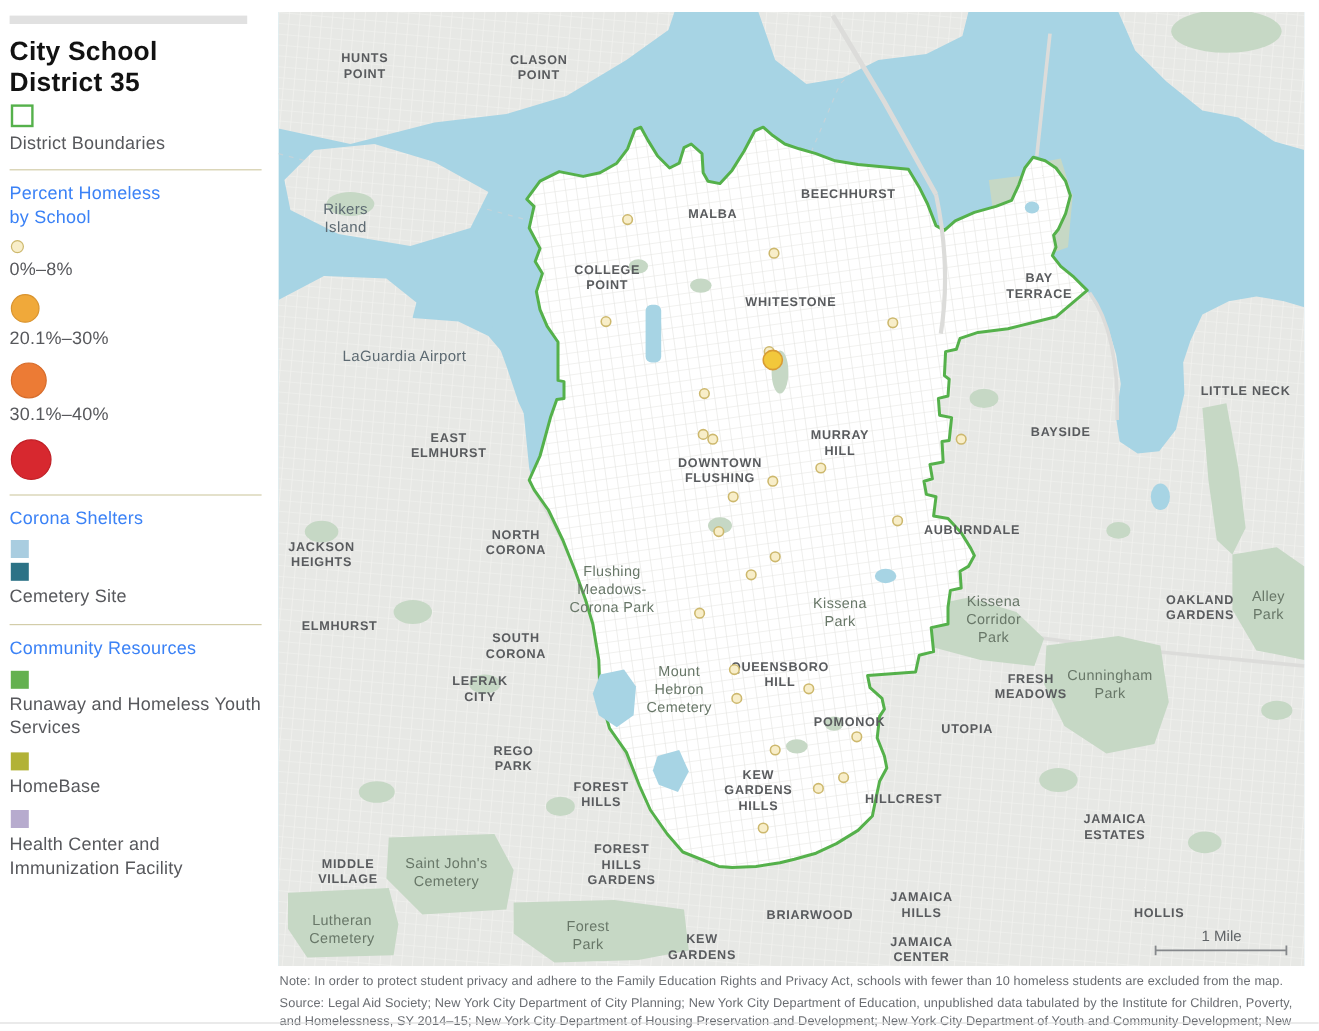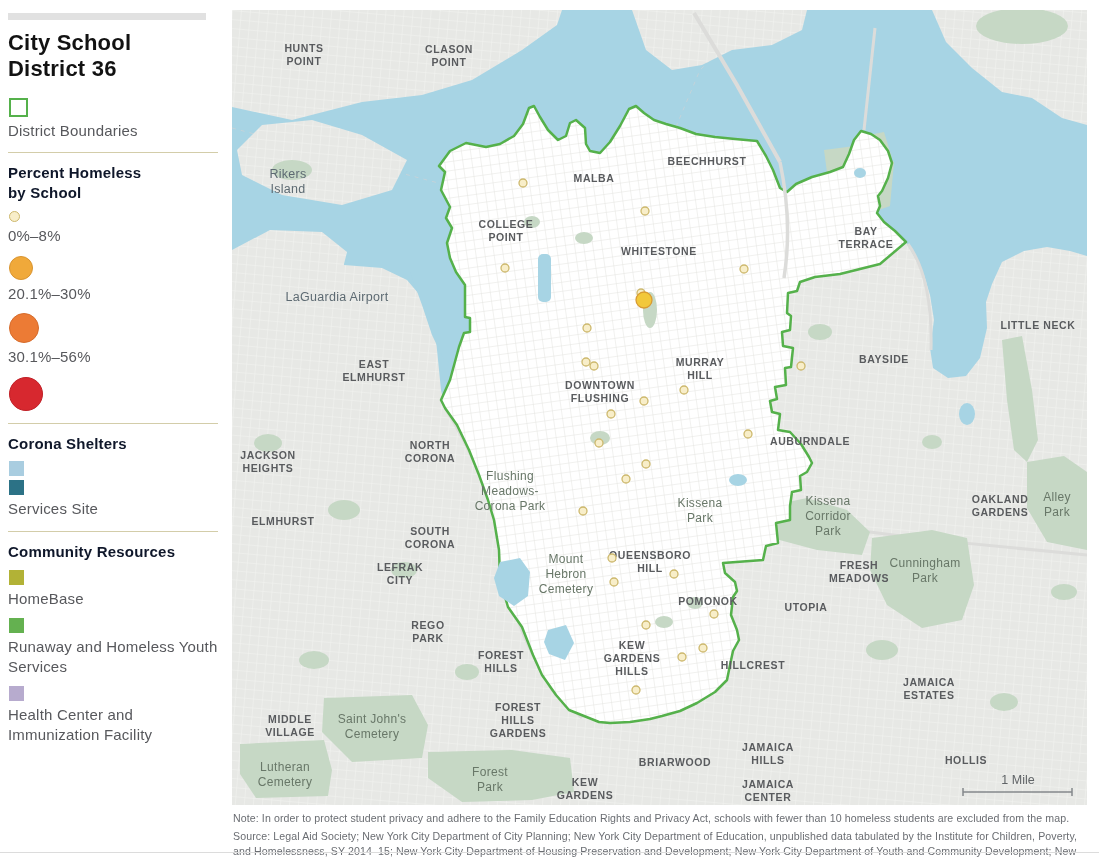--- a/index.html
+++ b/index.html
@@ -1,26 +1,26 @@
 <!DOCTYPE html>
 <html><head>
 <meta charset="utf-8">
 <style>
   html,body{margin:0;padding:0;background:#ffffff;}
   body{width:1099px;height:859px;position:relative;font-family:"Liberation Sans",sans-serif;overflow:hidden;}
 
   
   .top-bar{position:absolute;left:8px;top:13px;width:198px;height:7px;background:#e1e1e1;}
   .legend{position:absolute;left:8px;top:30px;width:210px;color:#55565a;}
-  .legend-title{font-size:22px;font-weight:700;color:#121212;line-height:1.18;letter-spacing:.2px;margin:0 0 16px 0;}
+  .legend-title{font-size:22px;font-weight:700;color:#121212;line-height:1.18;letter-spacing:.2px;margin:0 0 5px 0;}
   .swatch{display:block;margin:2px 0 4px 1px;}
   .swatch.square{width:15px;height:15px;}
   .legend-label{font-size:15px;color:#57585c;line-height:1.3;margin-bottom:10px;letter-spacing:.2px;}
   .legend-divider{border:none;border-top:1px solid #d3cda9;margin:12px 0 10px 0;}
-  .legend-heading{font-size:15px;font-weight:700;color:#0f172a;line-height:1.32;margin:2px 0 8px 0;letter-spacing:.2px;}
+  .legend-heading{font-size:15px;font-weight:400;color:#3b82f6;line-height:1.32;margin:2px 0 8px 0;letter-spacing:.2px;}
   .circle-swatch{border-radius:50%;display:block;margin:3px 0 4px 1px;}
   .legend-item{margin-bottom:2px;}
 
   
   .map-wrap{position:absolute;left:232px;top:10px;width:892px;height:795px;}
   svg text{user-select:none;}
   .lbl-area{font:700 10.5px "Liberation Sans",sans-serif;letter-spacing:.6px;fill:#595b5e;}
   .lbl-place{font:400 12.5px "Liberation Sans",sans-serif;letter-spacing:.3px;fill:#5d6a72;}
   .lbl-park{font:400 12px "Liberation Sans",sans-serif;letter-spacing:.3px;fill:#687768;}
   .lbl-scale{font:400 12.5px "Liberation Sans",sans-serif;fill:#606467;}
@@ -31,21 +31,21 @@
   .bottom-rule{position:absolute;left:0;top:852px;width:1099px;height:1px;background:#dcdcdc;}
 </style>
 </head>
 <body>
 
 <div class="top-bar"></div>
 
 <div class="legend">
   <h1 class="legend-title">
     <span>City School</span><br>
-    <span>District 36</span>
+    <span>District 35</span>
   </h1>
 
   <div class="legend-item">
     <span class="swatch square" style="background: rgb(255, 255, 255); border: 2px solid rgb(85, 177, 75);"></span>
     <div class="legend-label">District Boundaries</div>
   </div>
 
   <hr class="legend-divider">
 
   <div class="legend-heading">
@@ -56,49 +56,49 @@
   <div class="legend-item">
     <span class="circle-swatch" style="width: 9px; height: 9px; background: rgb(248, 238, 201); border: 1.5px solid rgb(205, 184, 109);"></span>
     <div class="legend-label">0%–8%</div>
   </div>
   <div class="legend-item">
     <span class="circle-swatch" style="width: 22px; height: 22px; background: rgb(240, 169, 58); border: 1.5px solid rgb(217, 148, 48);"></span>
     <div class="legend-label">20.1%–30%</div>
   </div>
   <div class="legend-item">
     <span class="circle-swatch" style="width: 28px; height: 28px; background: rgb(236, 123, 53); border: 1.5px solid rgb(214, 108, 44);"></span>
-    <div class="legend-label">30.1%–56%</div>
+    <div class="legend-label">30.1%–40%</div>
   </div>
   <div class="legend-item">
     <span class="circle-swatch" style="width: 32px; height: 32px; background: rgb(215, 40, 47); border: 1.5px solid rgb(192, 32, 39);"></span>
   </div>
 
   <hr class="legend-divider">
 
   <div class="legend-heading">Corona Shelters</div>
 
   <div class="legend-item">
     <span class="swatch square" style="background: rgb(169, 205, 224);"></span>
   </div>
   <div class="legend-item">
     <span class="swatch square" style="background: rgb(44, 114, 134);"></span>
-    <div class="legend-label">Services Site</div>
+    <div class="legend-label">Cemetery Site</div>
   </div>
 
   <hr class="legend-divider">
 
   <div class="legend-heading">Community Resources</div>
 
+  <div class="legend-item">
+    <span class="swatch square" style="background: rgb(100, 177, 80);"></span>
+    <div class="legend-label">Runaway and Homeless Youth Services</div>
+  </div>
   <div class="legend-item">
     <span class="swatch square" style="background: rgb(178, 178, 54);"></span>
     <div class="legend-label">HomeBase</div>
-  </div>
-  <div class="legend-item">
-    <span class="swatch square" style="background: rgb(100, 177, 80);"></span>
-    <div class="legend-label">Runaway and Homeless Youth Services</div>
   </div>
   <div class="legend-item">
     <span class="swatch square" style="background: rgb(183, 171, 206);"></span>
     <div class="legend-label">Health Center and Immunization Facility</div>
   </div>
 </div>
 
 <div class="map-wrap">
   <svg id="map-svg" width="855" height="795" viewBox="0 0 855 795" xmlns="http://www.w3.org/2000/svg">
       <defs>

